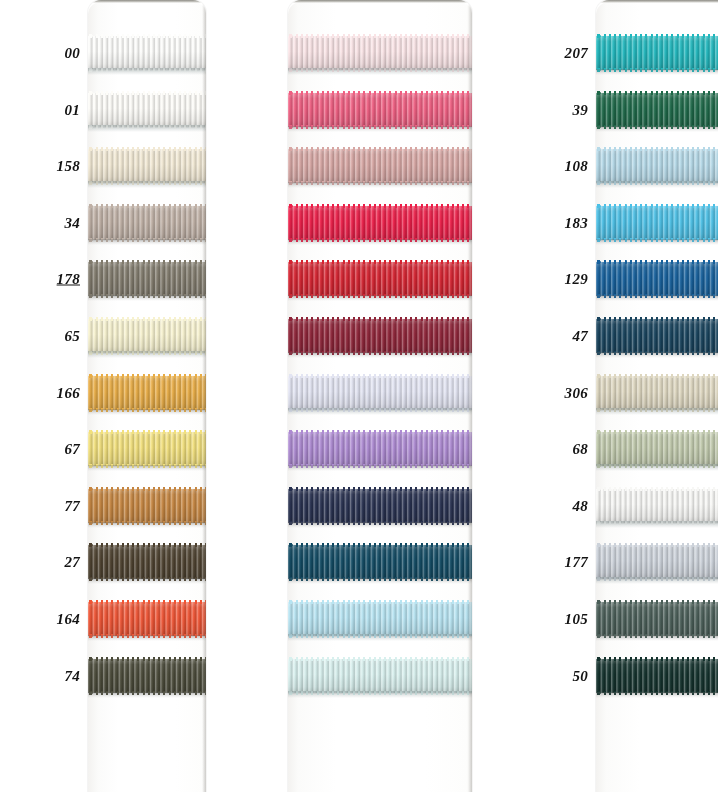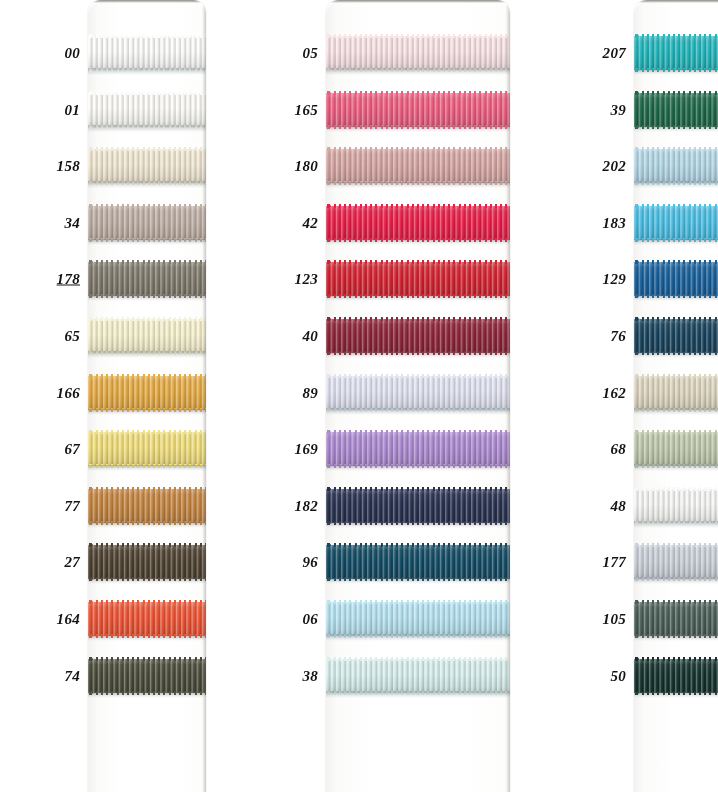--- a/index.html
+++ b/index.html
@@ -205,34 +205,20 @@
         </div>
         <div class="ribbon" style="top: 658.6px; --ribh: 34px; --c: #4a4a39;">
           <span class="scallop-top"></span>
           <span class="scallop-bot"></span>
           <span class="shade"></span>
         </div>
       </div>
     </div>
     <div class="gutter" style="width: 82px;"></div>
     <div class="column" style="--labw: 38px; --cardw: 184px;">
-      <div class="labels">
-        <div class="label" style="top: 53px;">05</div>
-        <div class="label" style="top: 109.6px;">165</div>
-        <div class="label" style="top: 166.2px;">180</div>
-        <div class="label" style="top: 222.8px;">42</div>
-        <div class="label" style="top: 279.4px;">123</div>
-        <div class="label" style="top: 336px;">40</div>
-        <div class="label" style="top: 392.6px;">89</div>
-        <div class="label" style="top: 449.2px;">169</div>
-        <div class="label" style="top: 505.8px;">182</div>
-        <div class="label" style="top: 562.4px;">96</div>
-        <div class="label" style="top: 619px;">06</div>
-        <div class="label" style="top: 675.6px;">38</div>
-      </div>
       <div class="card">
         <div class="ribbon light" style="top: 36px; --ribh: 34px; --c: #fae4e6;">
           <span class="scallop-top"></span>
           <span class="scallop-bot"></span>
           <span class="shade"></span>
         </div>
         <div class="ribbon" style="top: 92.6px; --ribh: 34px; --c: #ef5e81;">
           <span class="scallop-top"></span>
           <span class="scallop-bot"></span>
           <span class="shade"></span>
@@ -287,25 +273,25 @@
           <span class="scallop-bot"></span>
           <span class="shade"></span>
         </div>
       </div>
     </div>
     <div class="gutter" style="width: 74px;"></div>
     <div class="column" style="--labw: 50px; --cardw: 169px;">
       <div class="labels">
         <div class="label" style="top: 53px;">207</div>
         <div class="label" style="top: 109.6px;">39</div>
-        <div class="label" style="top: 166.2px;">202</div>
+        <div class="label" style="top: 166.2px;">108</div>
         <div class="label" style="top: 222.8px;">183</div>
         <div class="label" style="top: 279.4px;">129</div>
-        <div class="label" style="top: 336px;">76</div>
-        <div class="label" style="top: 392.6px;">162</div>
+        <div class="label" style="top: 336px;">47</div>
+        <div class="label" style="top: 392.6px;">306</div>
         <div class="label" style="top: 449.2px;">68</div>
         <div class="label" style="top: 505.8px;">48</div>
         <div class="label" style="top: 562.4px;">177</div>
         <div class="label" style="top: 619px;">105</div>
         <div class="label" style="top: 675.6px;">50</div>
       </div>
       <div class="card">
         <div class="ribbon" style="top: 36px; --ribh: 34px; --c: #20b7bd;">
           <span class="scallop-top"></span>
           <span class="scallop-bot"></span>

